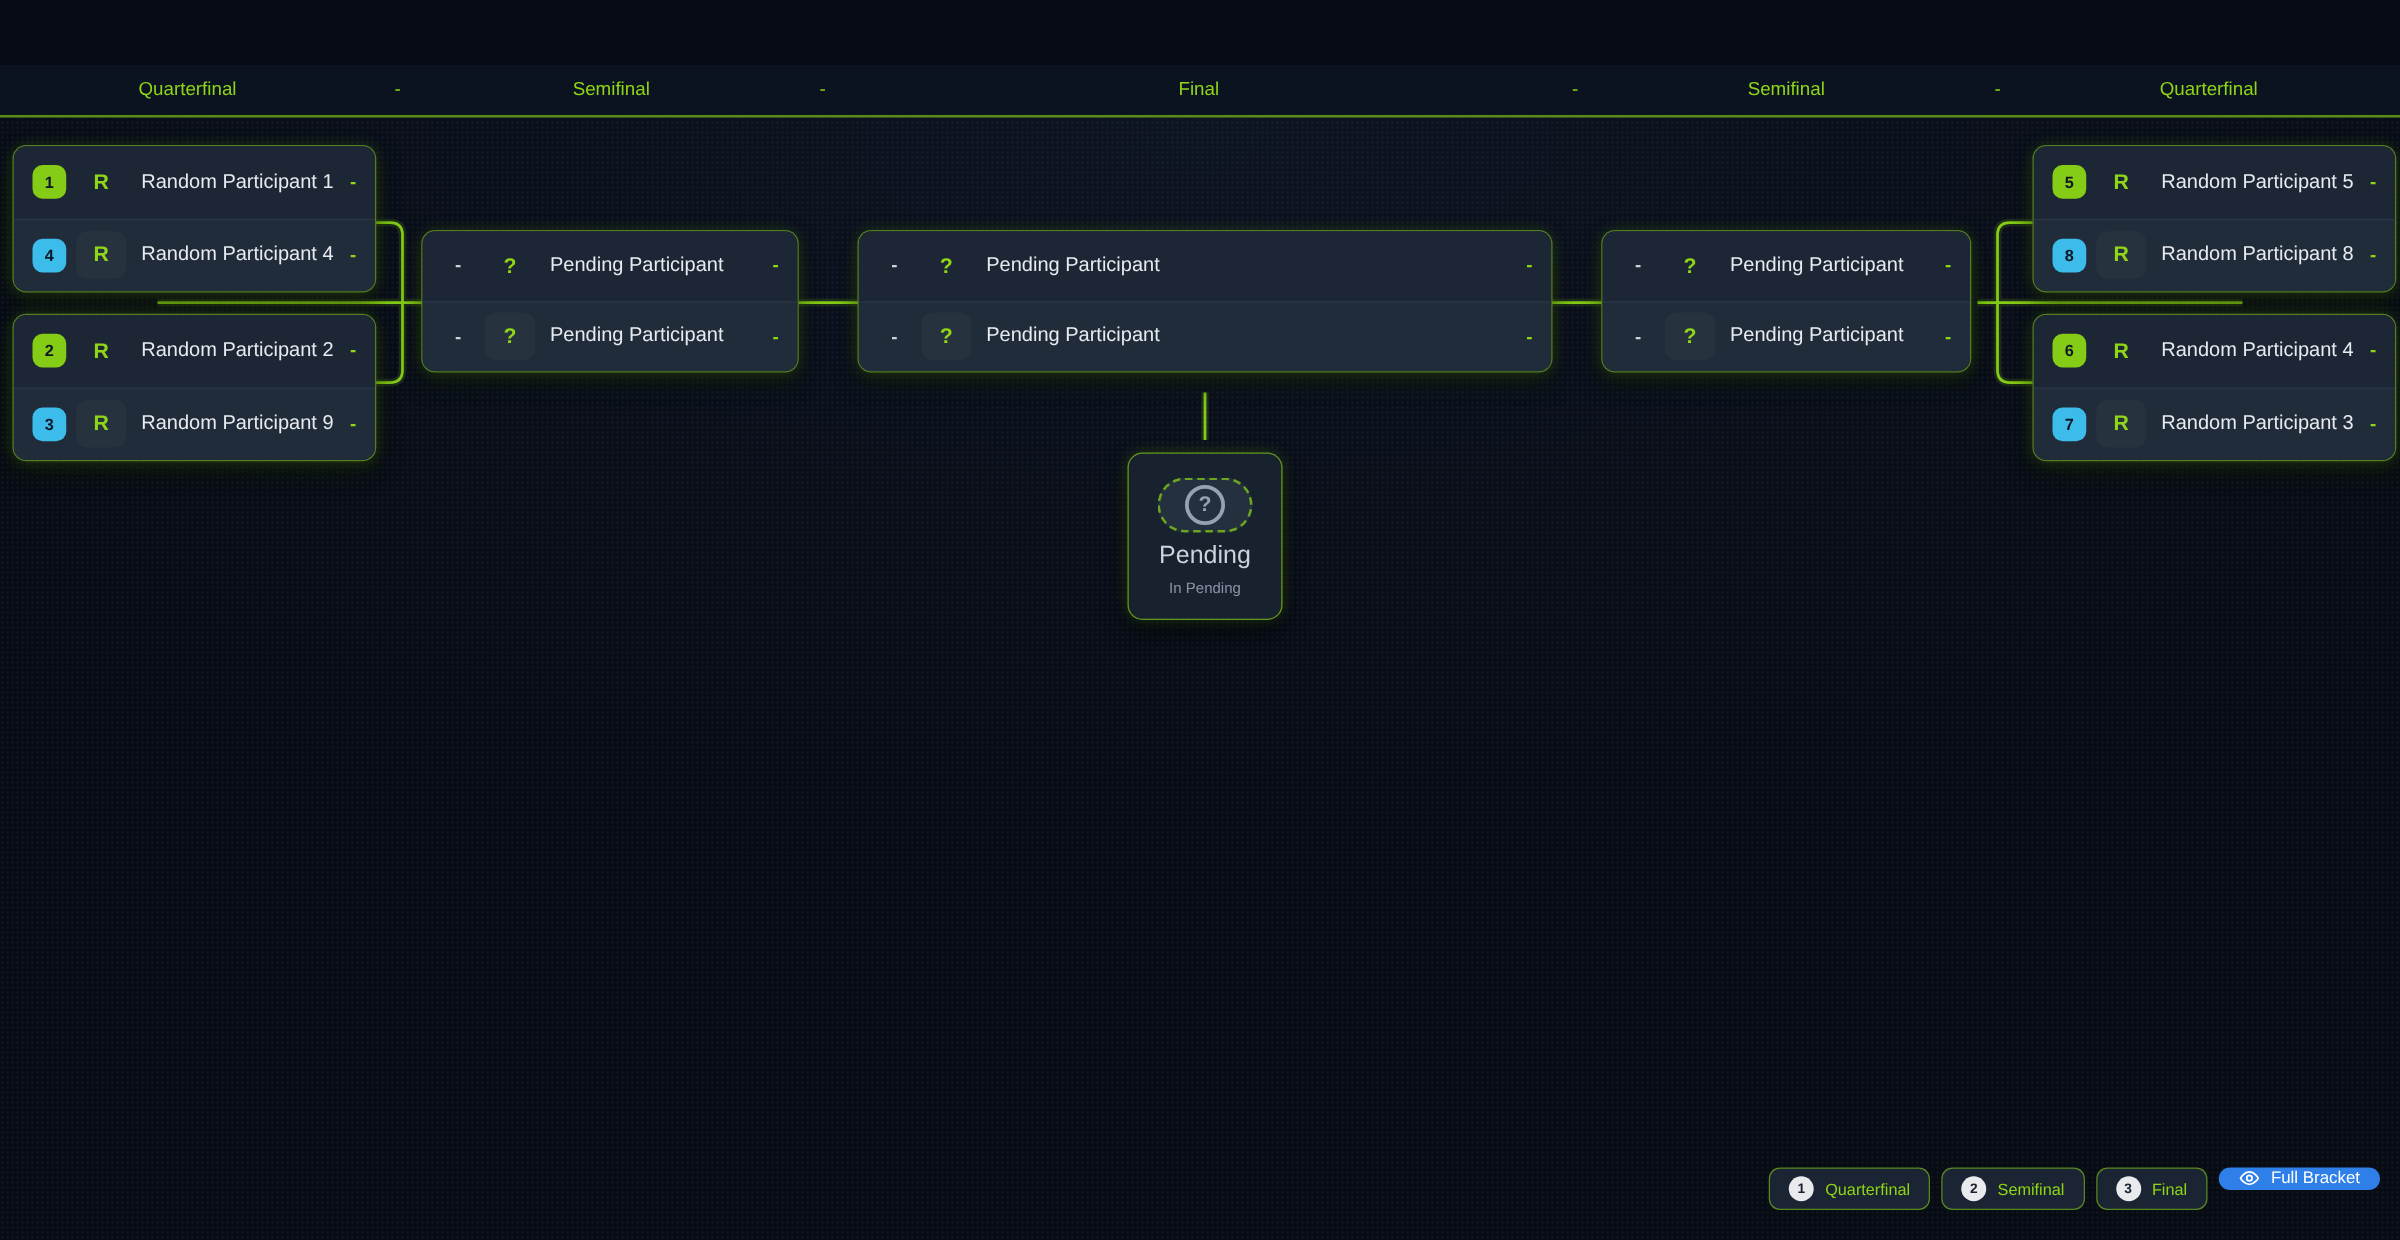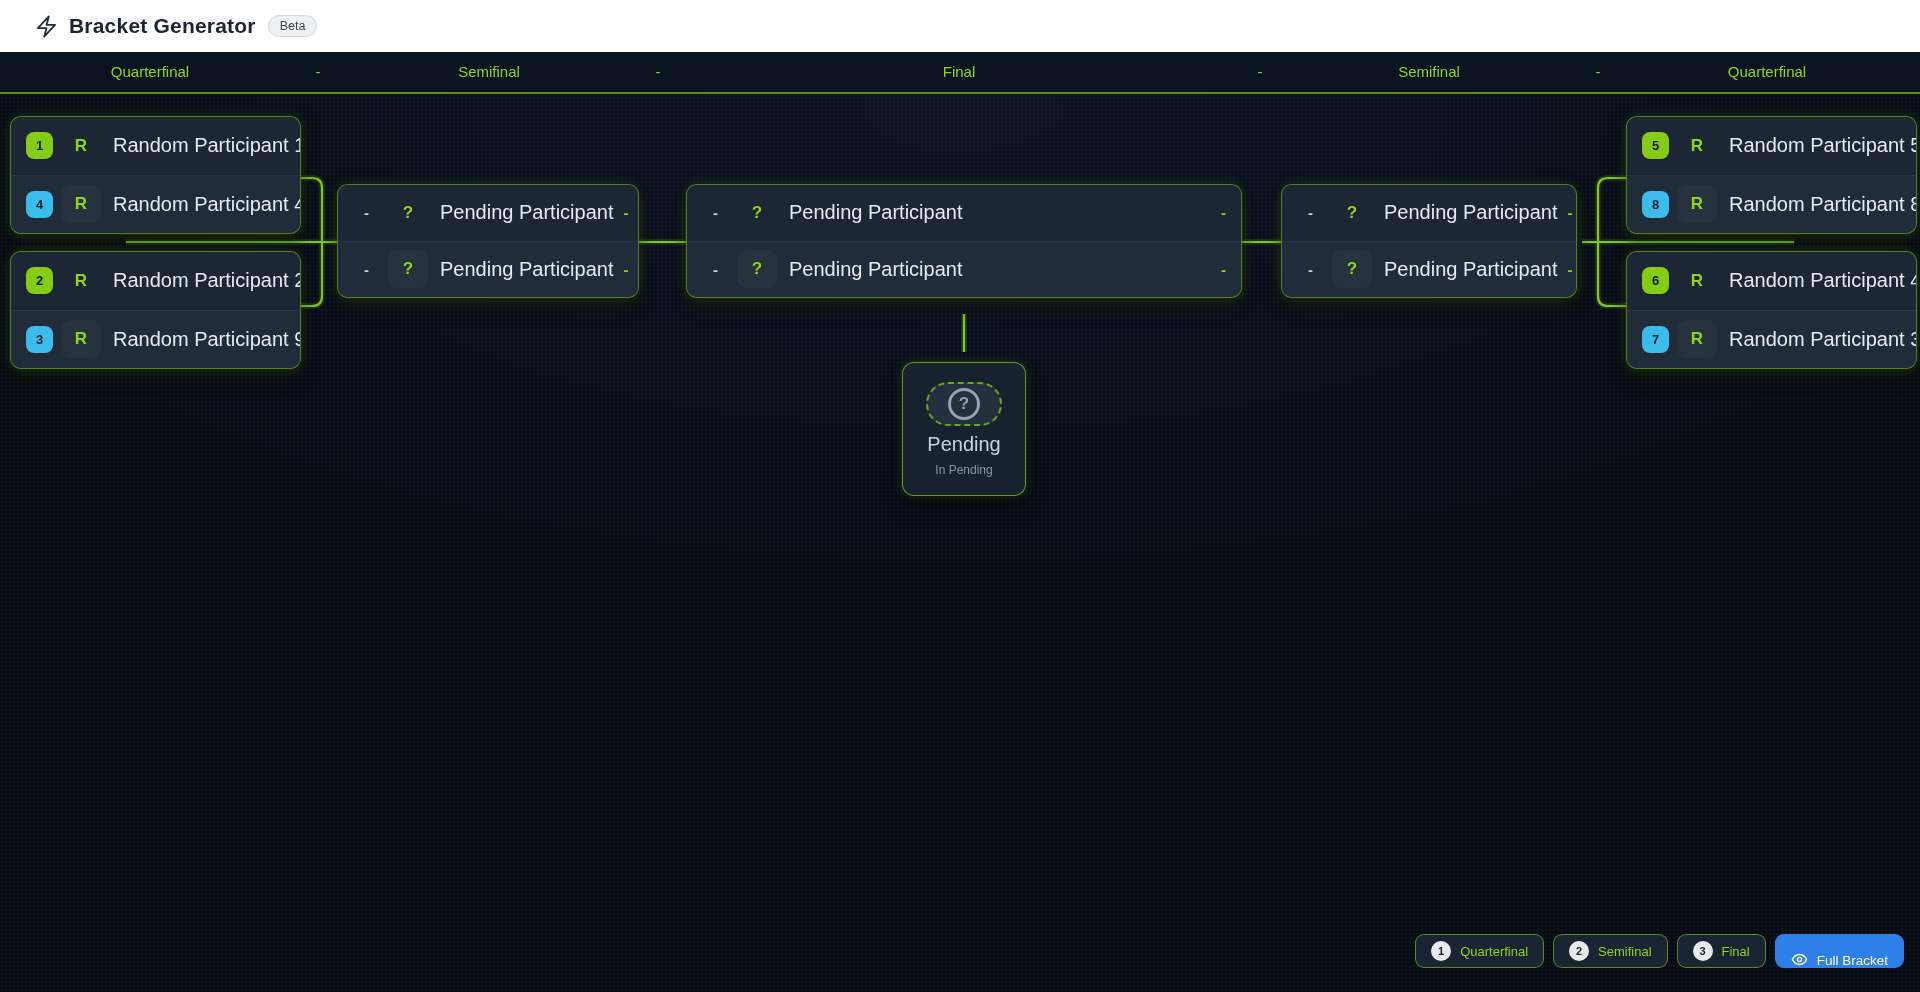--- a/index.html
+++ b/index.html
@@ -35,21 +35,21 @@
   .p-row { flex:1; display:flex; align-items:center; padding:0 15px; background:#1c2634; }
   .p-row.alt { background:#212c3b; border-top:1px solid #2b3748; }
   .seed { width:27px; height:27px; border-radius:8px; display:flex; align-items:center; justify-content:center;
     font-weight:bold; font-size:13px; color:#0d1726; flex:none; }
   .seed-green { background:#84cc16; }
   .seed-blue  { background:#3cbcea; }
   .seed-empty { width:27px; text-align:center; color:#c9d2dd; font-weight:bold; font-size:15px; flex:none; }
   .avatar { width:40px; height:38px; margin-left:8px; display:flex; align-items:center; justify-content:center;
     color:#8fd616; font-weight:bold; font-size:17px; flex:none; }
   .avatar.boxed { background:#27323f; border-radius:9px; }
-  .pname { color:#e7ebf0; font-size:20px; margin-left:12px; white-space:nowrap; }
+  .pname { color:#e7ebf0; font-size:16px; margin-left:12px; white-space:nowrap; }
   .score { margin-left:auto; color:#8fd616; font-weight:bold; font-size:15px; padding-left:10px; }
 
   
   .champion-card { position:absolute; left:902px; top:362px; width:124px; height:134px; background:#18222f;
     border:1px solid rgba(132,204,22,0.7); border-radius:12px; z-index:2;
     box-shadow: 0 0 12px rgba(132,204,22,0.2), 0 10px 18px rgba(0,0,0,0.5);
     display:flex; flex-direction:column; align-items:center; justify-content:center; gap:7px; }
   .champ-pill { width:76px; height:44px; border-radius:22px; border:2px dashed rgba(132,204,22,0.75);
     background:#25303f; display:flex; align-items:center; justify-content:center; }
   .champ-q { width:32px; height:32px; border:3px solid #97a1af; border-radius:50%; color:#97a1af;
@@ -57,37 +57,28 @@
   .champ-title { color:#cbd3dd; font-size:20px; }
   .champ-sub { color:#8a94a6; font-size:12px; }
 
   
   .controls { position:absolute; top:934px; right:16px; height:34px; display:flex; gap:9px; z-index:5; }
   .step-btn { display:flex; align-items:center; gap:9px; height:34px; padding:0 15px; background:#1b2433;
     border:1px solid rgba(132,204,22,0.6); border-radius:9px; cursor:pointer; font-family:"Liberation Sans", sans-serif; }
   .step-num { width:20px; height:20px; border-radius:50%; background:#e8eaee; color:#1a2230; font-size:11px;
     font-weight:bold; display:flex; align-items:center; justify-content:center; }
   .step-label { color:#8fd616; font-size:13px; }
-  .full-btn { display:flex; align-items:flex-end; gap:9px; height:34px; padding:0 16px; background:#2e7fe8;
+  .full-btn { display:flex; align-items:flex-start; gap:9px; height:18px; padding:0 16px; background:#2e7fe8;
     border:none; border-radius:9px; cursor:pointer; color:#ffffff; font-size:13.5px; font-family:"Liberation Sans", sans-serif; }
 </style>
 </head>
 <body>
 
 <div id="app">
 
-  <div class="app-header">
-    <span style="display:flex;">
-      <svg width="25" height="25" viewBox="0 0 24 24" fill="none" stroke="#222b3a" stroke-width="1.7" stroke-linejoin="round">
-        <path d="M3.75 13.5 14.25 2.25 12 10.5h8.25L9.75 21.75 12 13.5H3.75z"></path>
-      </svg>
-    </span>
-    <span class="app-title">Bracket Generator</span>
-    <span class="beta-badge">Beta</span>
-  </div>
 
   <div class="stage-bg"></div>
 
   <div class="rounds-bar">
     <span class="round-label" style="left:150px">Quarterfinal</span>
     <span class="round-label" style="left:318px">-</span>
     <span class="round-label" style="left:489px">Semifinal</span>
     <span class="round-label" style="left:658px">-</span>
     <span class="round-label" style="left:959px">Final</span>
     <span class="round-label" style="left:1260px">-</span>

